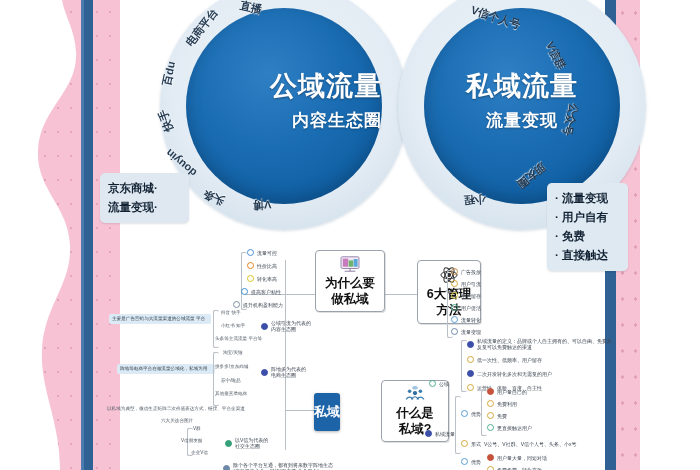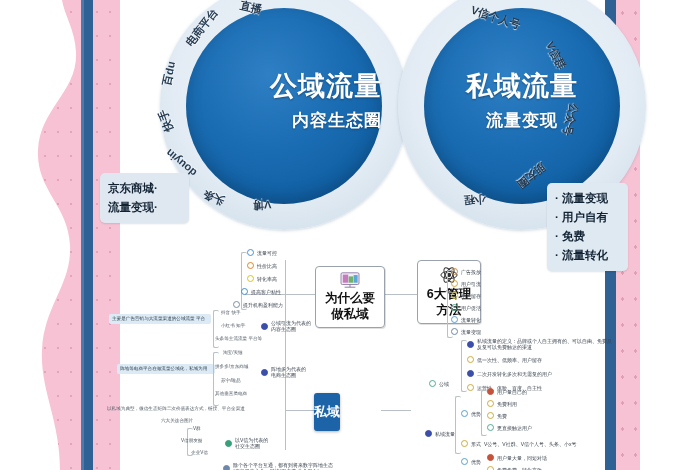--- a/index.html
+++ b/index.html
@@ -133,33 +133,33 @@
 
   <div class="note" style="left:100px;top:173px;width:73px;">
     <div>京东商城·</div>
     <div>流量变现·</div>
   </div>
 
   <div class="note r" style="left:547px;top:183px;width:65px;">
     <div>· 流量变现</div>
     <div>· 用户自有</div>
     <div>· 免费</div>
-    <div>· 流量转化</div>
+    <div>· 直接触达</div>
   </div>
 
   <div class="map">
 
     <div class="ln v" style="left:190px;top:22px;height:190px;"></div>
     <div class="ln h" style="left:190px;top:56px;width:46px;"></div>
     <div class="ln h" style="left:150px;top:56px;width:40px;"></div>
     <div class="ln h" style="left:190px;top:172px;width:46px;"></div>
     <div class="ln h" style="left:286px;top:56px;width:36px;"></div>
     <div class="ln h" style="left:286px;top:172px;width:30px;"></div>
 
-    <div class="mnode" style="left:220px;top:28px;width:68px;height:60px;font-family:Liberation Mono, monospace;">
+    <div class="mnode" style="left:220px;top:12px;width:68px;height:60px;">
       <svg class="nicon" viewBox="0 0 24 20">
         <rect x="2" y="2" width="20" height="13" rx="1.5" fill="#f2eaf6" stroke="#8d7aa5" stroke-width="1"></rect>
         <rect x="4" y="4" width="6" height="9" fill="#c77bbd"></rect>
         <rect x="10.5" y="6" width="5" height="7" fill="#6fb36a"></rect>
         <rect x="16" y="4.5" width="4.5" height="8.5" fill="#59a8d8"></rect>
         <path d="M12 15 L12 18 M6 18 L18 18" stroke="#8d7aa5" stroke-width="1.1" fill="none"></path>
       </svg>
       <div class="lbl">为什么要<br>做私域</div>
     </div>
 
@@ -171,20 +171,31 @@
         <ellipse cx="12" cy="10" rx="9" ry="4" fill="none" stroke="#333" stroke-width="1.1" transform="rotate(-60 12 10)"></ellipse>
       </svg>
       <div class="lbl">6大管理<br>方法</div>
     </div>
 
 
     <div class="hub" style="left:219px;top:155px;width:26px;height:38px;">
       <span>私域</span>
     </div>
 
+    <div class="mnode" style="left:286px;top:142px;width:66px;height:60px;">
+      <svg class="nicon" viewBox="0 0 24 20">
+        <circle cx="6" cy="7" r="2" fill="#3b7fb0"></circle>
+        <circle cx="18" cy="7" r="2" fill="#3b7fb0"></circle>
+        <circle cx="12" cy="9" r="2.4" fill="#2f6ea0"></circle>
+        <path d="M2 16 q4-5 8 0 M14 16 q4-5 8 0" stroke="#3b7fb0" stroke-width="1.2" fill="none"></path>
+        <path d="M8 16 q4-6 8 0" stroke="#2f6ea0" stroke-width="1.2" fill="none"></path>
+        <ellipse cx="12" cy="3" rx="3.2" ry="2" fill="#9ec4df"></ellipse>
+      </svg>
+      <div class="lbl">什么是<br>私域?</div>
+    </div>
 
     <div class="brace" style="left:146px;top:14px;width:5px;height:56px;"></div>
     <div class="bullet" style="left:152px;top:11px;">
       <span class="dot" style="border-color:#4a90d9"></span>
       <span class="btxt">流量可控</span>
     </div>
     <div class="bullet" style="left:152px;top:24px;">
       <span class="dot" style="border-color:#e2851f"></span>
       <span class="btxt">性价比高</span>
     </div>

